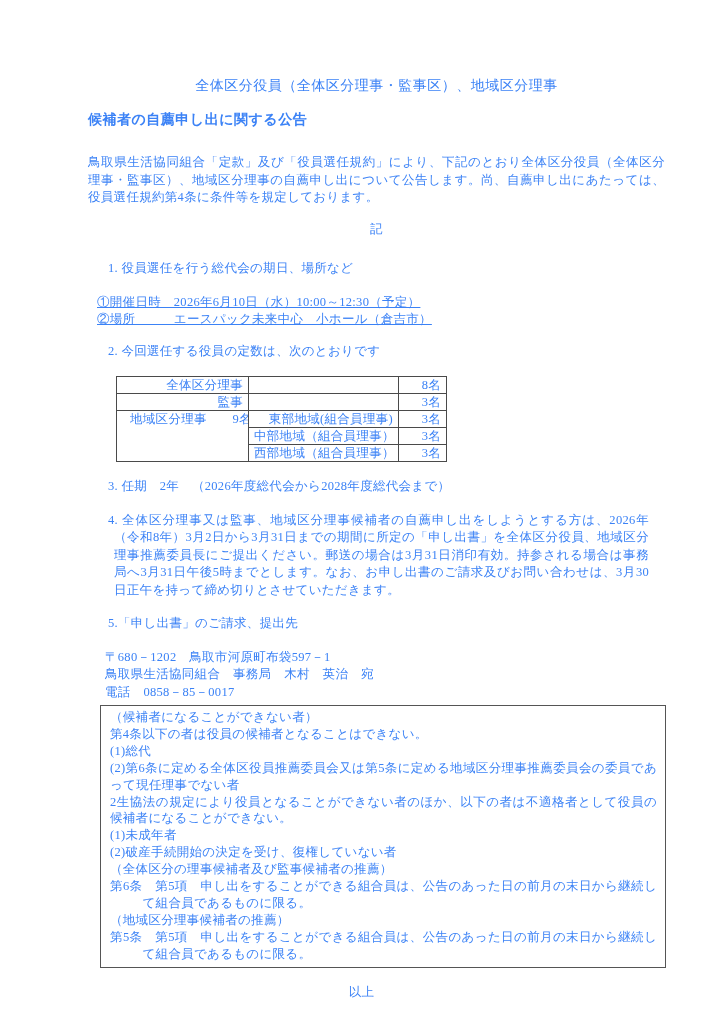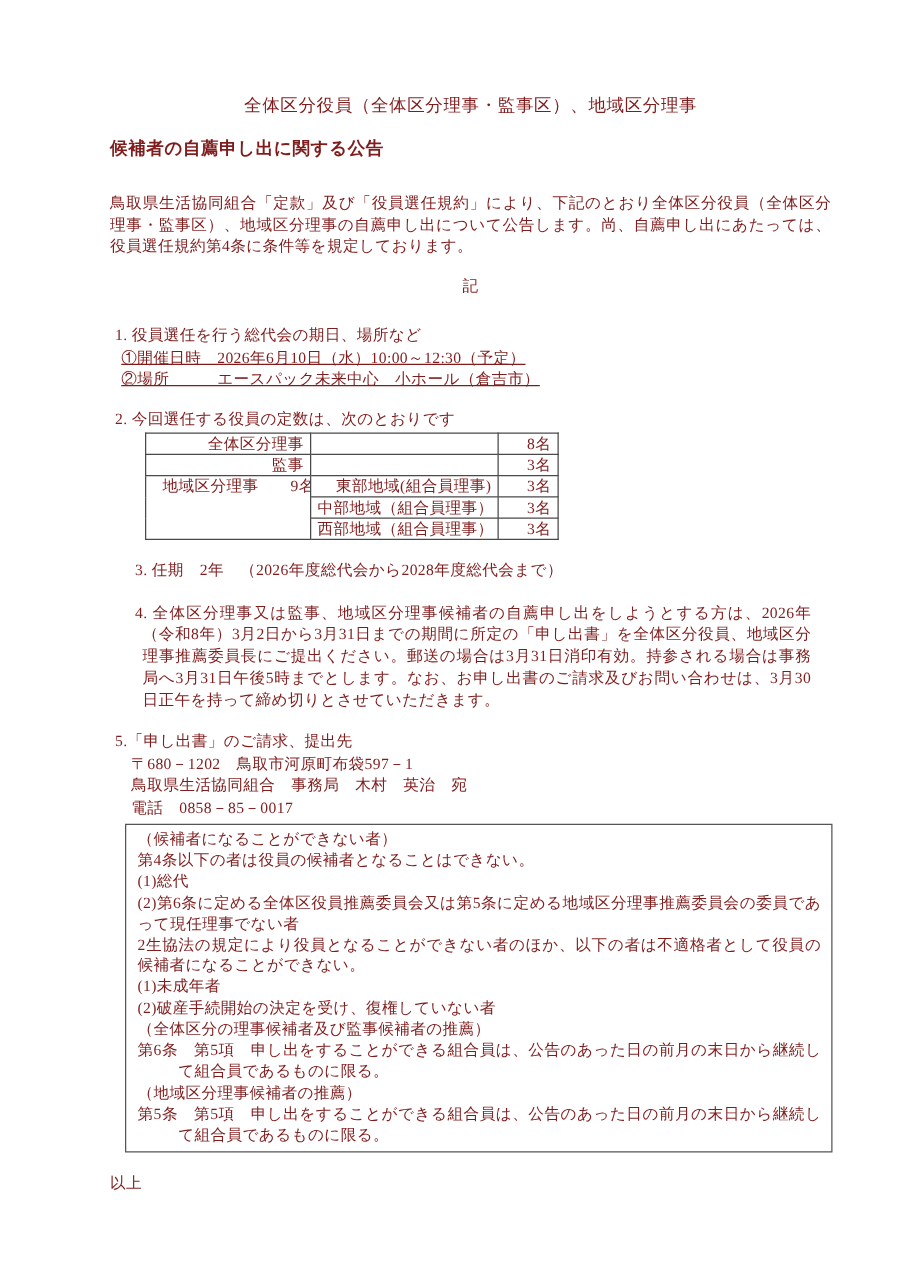--- a/index.html
+++ b/index.html
@@ -5,21 +5,21 @@
   html, body {
     margin: 0;
     padding: 0;
     background: #ffffff;
   }
   .page {
     position: relative;
     width: 724px;
     height: 1024px;
     background: #ffffff;
-    color: #7f1d1d;
+    color: #3b82f6;
     font-family: "Liberation Serif", "DejaVu Serif", serif;
     font-size: 12.5px;
     letter-spacing: 0.3px;
     line-height: 17.5px;
     box-sizing: border-box;
     padding: 78px 59px 0 88px;
     overflow: hidden;
     word-break: break-all;
   }
   .title {
@@ -40,21 +40,21 @@
   }
   .intro {
     margin: 26px 0 0 0;
     text-align: justify;
   }
   .record-marker {
     margin: 14px 0 0 0;
     text-align: center;
   }
   .sec-heading {
-    margin: 0;
+    margin: 16px;
     padding-left: 4px;
   }
   .mt-lg { margin-top: 22px; }
   .mt-md { margin-top: 18px; }
   .mt-sm { margin-top: 14px; }
   .sub-item {
     margin: 0;
     padding-left: 9px;
     text-decoration: underline;
   }
@@ -101,21 +101,21 @@
   .notice-box p {
     margin: 0;
     text-align: justify;
   }
   .notice-box p.hang {
     padding-left: 2.6em;
     text-indent: -2.6em;
   }
   .closing {
     margin: 16px 0 0 0;
-    text-align: left;
+    text-align: center;
     padding-right: 30px;
   }
 </style>
 </head>
 <body>
 
 <div class="page">
 
   <h1 class="title">全体区分役員（全体区分理事・監事区）、地域区分理事</h1>
   <h2 class="subtitle">候補者の自薦申し出に関する公告</h2>

